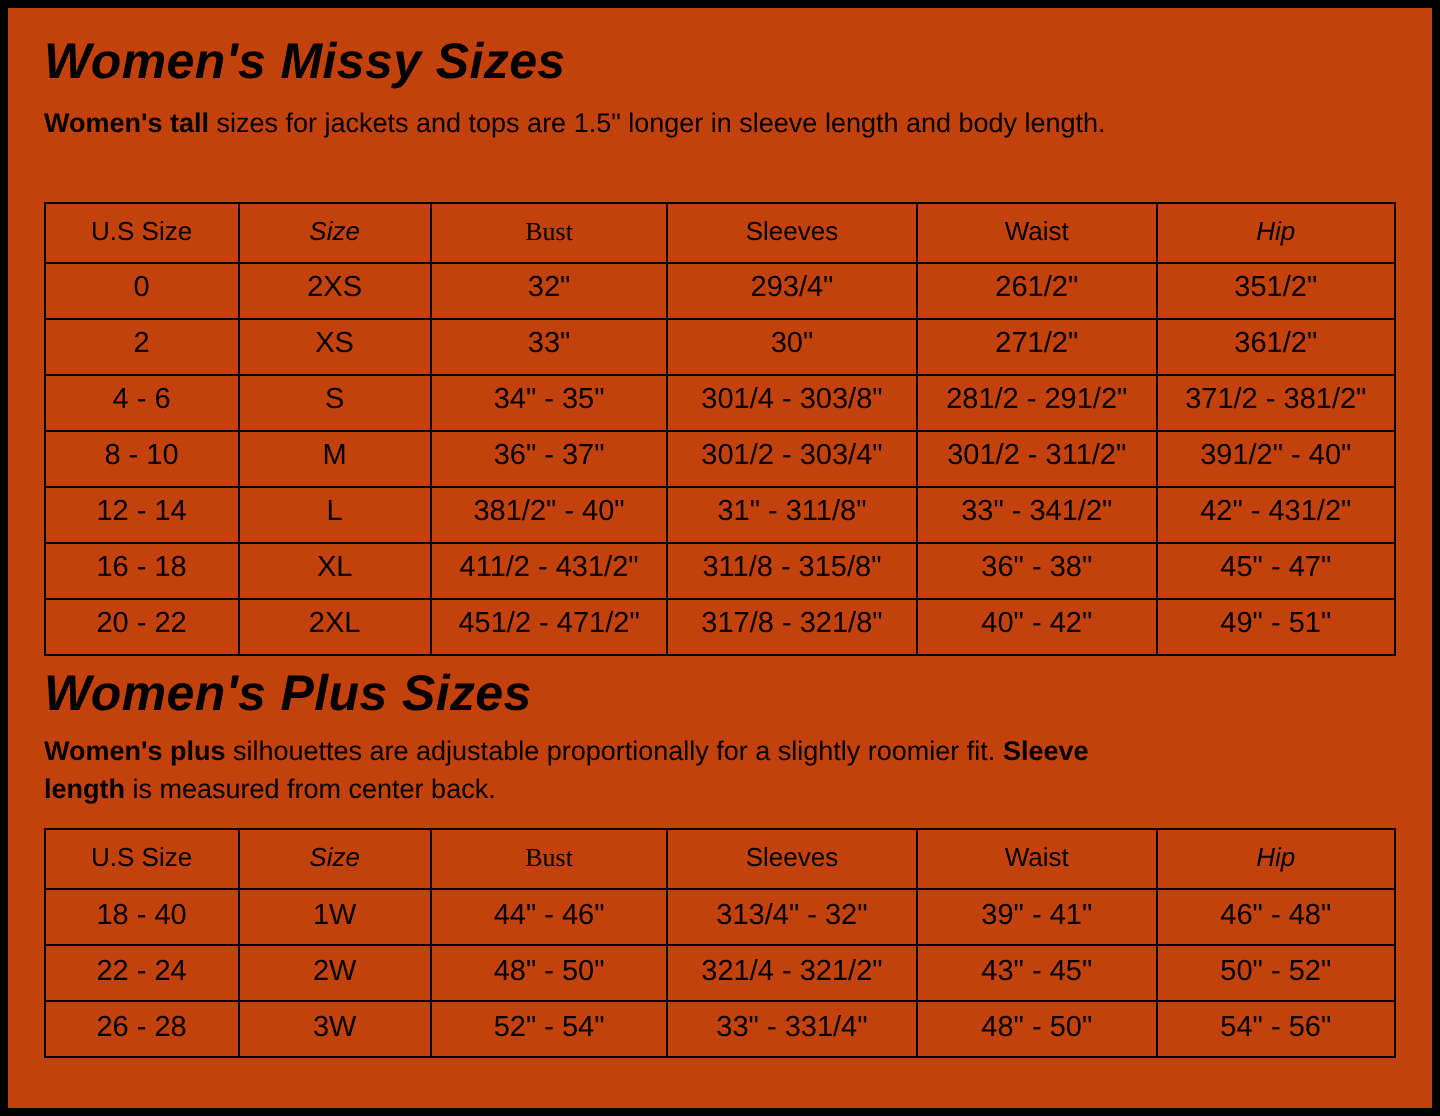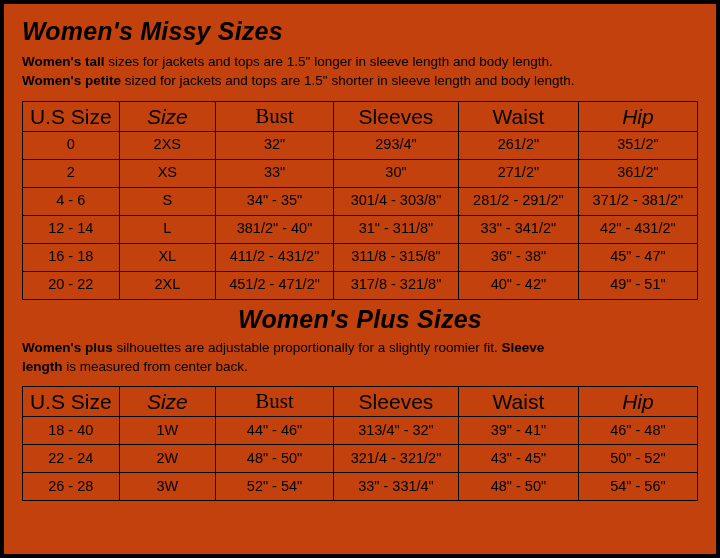--- a/index.html
+++ b/index.html
@@ -30,21 +30,20 @@
     font-size: 25px;
     font-weight: bold;
     font-style: italic;
     letter-spacing: 0.2px;
     margin: 0 0 8px 0;
     line-height: 1.05;
   }
   .section-title.second {
     margin-top: 6px;
     margin-bottom: 6px;
-    text-align: center;
   }
   .notes {
     font-size: 13.5px;
     line-height: 1.42;
     margin: 0 0 10px 0;
   }
   .notes .b {
     font-weight: bold;
   }
   .notes-line {
@@ -59,41 +58,41 @@
   table.size-table td {
     border: 1px solid #000000;
     text-align: center;
     font-size: 14.5px;
     height: 25px;
     padding: 1px 2px;
     font-weight: normal;
     line-height: 1.1;
   }
   table.size-table thead th {
-    font-size: 21px;
+    font-size: 13px;
     height: 27px;
   }
   .col-us { width: 14.2%; }
   .col-size { width: 14.2%; font-style: italic; }
   .col-bust { width: 17.5%; font-family: Liberation Serif, serif; }
   .col-sleeves { width: 18.6%; }
   .col-waist { width: 17.8%; }
   .col-hip { width: 17.7%; font-style: italic; }
 </style>
 </head>
 <body>
 
 <div class="page">
   <div class="inner">
 
     <h1 class="section-title">Women's Missy Sizes</h1>
 
     <p class="notes">
       <span class="notes-line"><span class="b">Women's tall</span><span> sizes for jackets and tops are 1.5" longer in sleeve length and body length.</span></span><br>
-      <span class="notes-line"><span class="b">Women's petite</span><span> sized for jackets and tops are 1.5" shorter in sleeve length and body length.</span></span><br>
+      <br>
     </p>
 
     <table class="size-table">
       <thead>
         <tr>
           <th class="col-us">U.S Size</th>
           <th class="col-size">Size</th>
           <th class="col-bust">Bust</th>
           <th class="col-sleeves">Sleeves</th>
           <th class="col-waist">Waist</th>
@@ -119,20 +118,28 @@
         </tr>
         <tr>
           <td>4 - 6</td>
           <td>S</td>
           <td>34" - 35"</td>
           <td>301/4 - 303/8"</td>
           <td>281/2 - 291/2"</td>
           <td>371/2 - 381/2"</td>
         </tr>
         <tr>
+          <td>8 - 10</td>
+          <td>M</td>
+          <td>36" - 37"</td>
+          <td>301/2 - 303/4"</td>
+          <td>301/2 - 311/2"</td>
+          <td>391/2" - 40"</td>
+        </tr>
+        <tr>
           <td>12 - 14</td>
           <td>L</td>
           <td>381/2" - 40"</td>
           <td>31" - 311/8"</td>
           <td>33" - 341/2"</td>
           <td>42" - 431/2"</td>
         </tr>
         <tr>
           <td>16 - 18</td>
           <td>XL</td>

